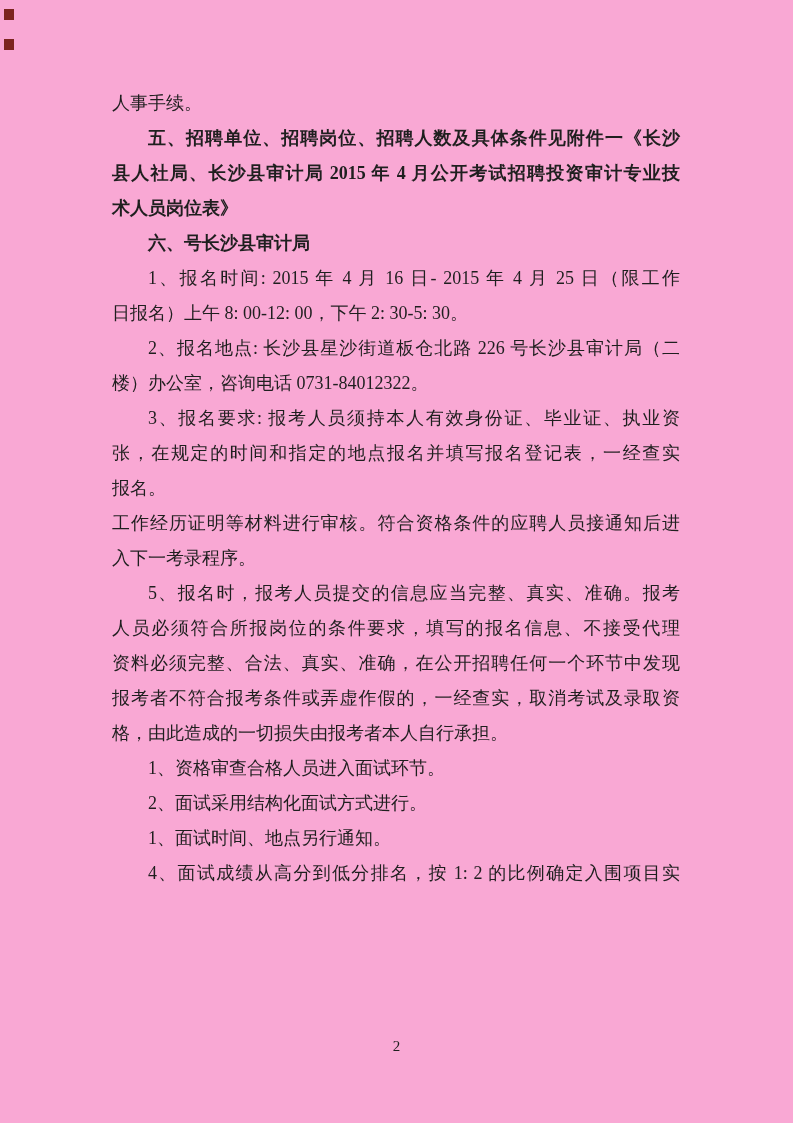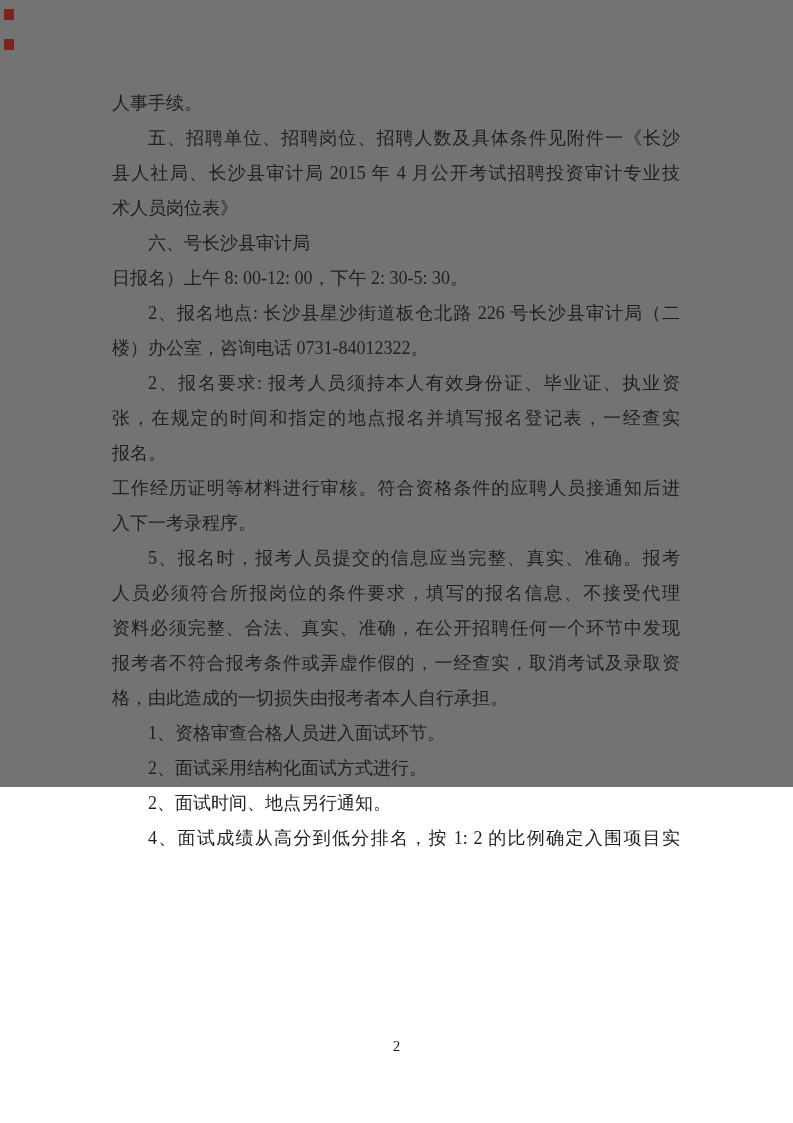--- a/index.html
+++ b/index.html
@@ -4,22 +4,22 @@
 <style>
   * { margin: 0; padding: 0; box-sizing: border-box; }
   html, body {
     width: 793px; height: 1123px;
     background: #ffffff;
     overflow: hidden;
     font-family: "Liberation Serif", "DejaVu Serif", serif;
   }
   .page {
     position: relative;
-    width: 793px; height: 787px;
-    background: #737373;
+    width: 793px; height: 1123px;
+    background: #f9a8d4;
     color: #1f1f1f;
   }
   .corner-mark {
     position: absolute;
     width: 10px; height: 11px;
     background: #7c241f;
     left: 4px;
   }
   .corner-mark.m1 { top: 9px; }
   .corner-mark.m2 { top: 39px; }
@@ -34,21 +34,21 @@
     height: 35px;
     white-space: pre-wrap;
     color: #1f1f1f;
     text-align: left;
   }
   .line.justify {
     text-align: justify;
     text-align-last: justify;
   }
   .line.indent { text-indent: 2em; }
-  .line.bold { font-weight: 400; }
+  .line.bold { font-weight: 700; }
   .page-number {
     position: absolute;
     top: 1036px; left: 0;
     width: 793px;
     text-align: center;
     font-size: 15px;
     line-height: 20px;
     color: #1f1f1f;
   }
 </style>
@@ -57,32 +57,33 @@
 
 <div class="page">
   <div class="corner-mark m1"></div>
   <div class="corner-mark m2"></div>
   <div class="content" id="content">
       <div class="line">人事手续。</div>
       <div class="line bold indent justify">五、招聘单位、招聘岗位、招聘人数及具体条件见附件一《长沙</div>
       <div class="line bold justify">县人社局、长沙县审计局 2015 年 4 月公开考试招聘投资审计专业技</div>
       <div class="line bold">术人员岗位表》</div>
       <div class="line bold indent">六、号长沙县审计局</div>
+      <div class="line indent justify">1、报名时间: 2015 年 4 月 16 日- 2015 年 4 月 25 日（限工作</div>
       <div class="line">日报名）上午 8: 00-12: 00，下午 2: 30-5: 30。</div>
       <div class="line indent justify">2、报名地点: 长沙县星沙街道板仓北路 226 号长沙县审计局（二</div>
       <div class="line">楼）办公室，咨询电话 0731-84012322。</div>
-      <div class="line indent justify">2、报名要求: 报考人员须持本人有效身份证、毕业证、执业资</div>
+      <div class="line indent justify">3、报名要求: 报考人员须持本人有效身份证、毕业证、执业资</div>
       <div class="line justify">张，在规定的时间和指定的地点报名并填写报名登记表，一经查实</div>
       <div class="line">报名。</div>
       <div class="line justify">工作经历证明等材料进行审核。符合资格条件的应聘人员接通知后进</div>
       <div class="line">入下一考录程序。</div>
       <div class="line indent justify">5、报名时，报考人员提交的信息应当完整、真实、准确。报考</div>
       <div class="line justify">人员必须符合所报岗位的条件要求，填写的报名信息、不接受代理</div>
       <div class="line justify">资料必须完整、合法、真实、准确，在公开招聘任何一个环节中发现</div>
       <div class="line justify">报考者不符合报考条件或弄虚作假的，一经查实，取消考试及录取资</div>
       <div class="line">格，由此造成的一切损失由报考者本人自行承担。</div>
       <div class="line indent">1、资格审查合格人员进入面试环节。</div>
       <div class="line indent">2、面试采用结构化面试方式进行。</div>
-      <div class="line indent">2、面试时间、地点另行通知。</div>
+      <div class="line indent">1、面试时间、地点另行通知。</div>
       <div class="line indent justify">4、面试成绩从高分到低分排名，按 1: 2 的比例确定入围项目实</div>
     </div>
   <div class="page-number">2</div>
 </div>
 
 </body></html>

